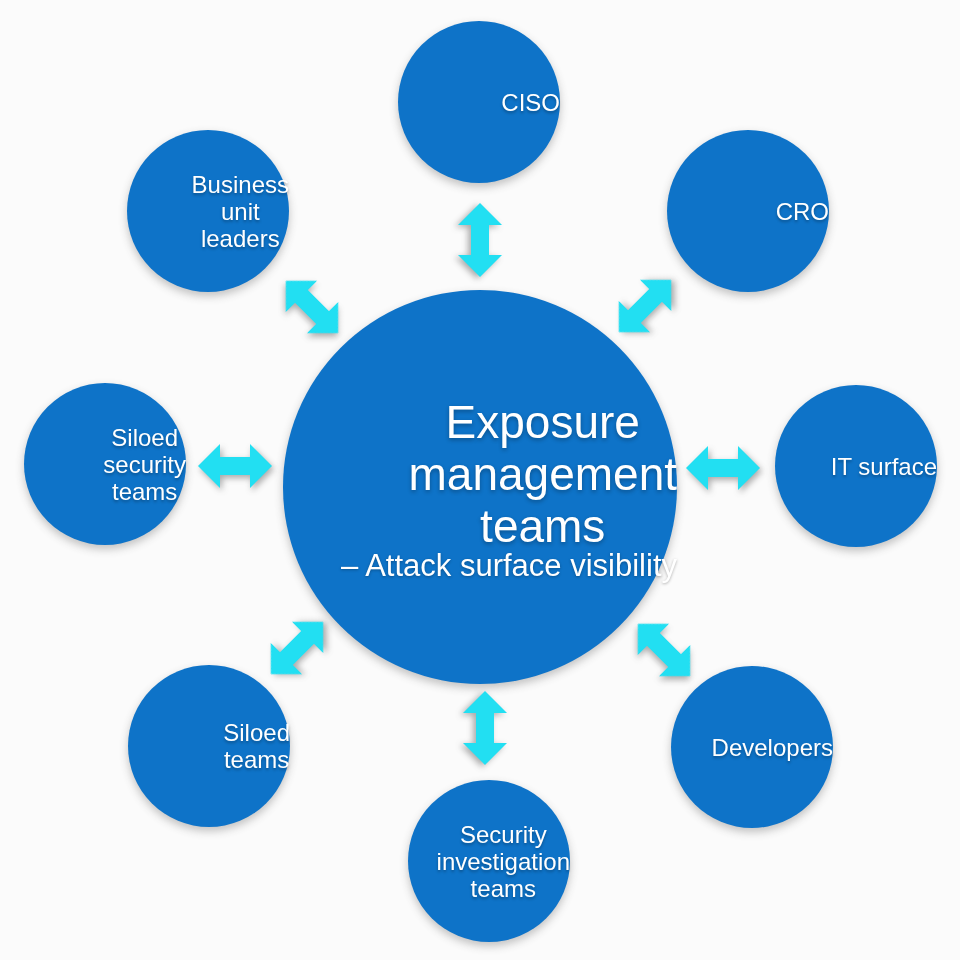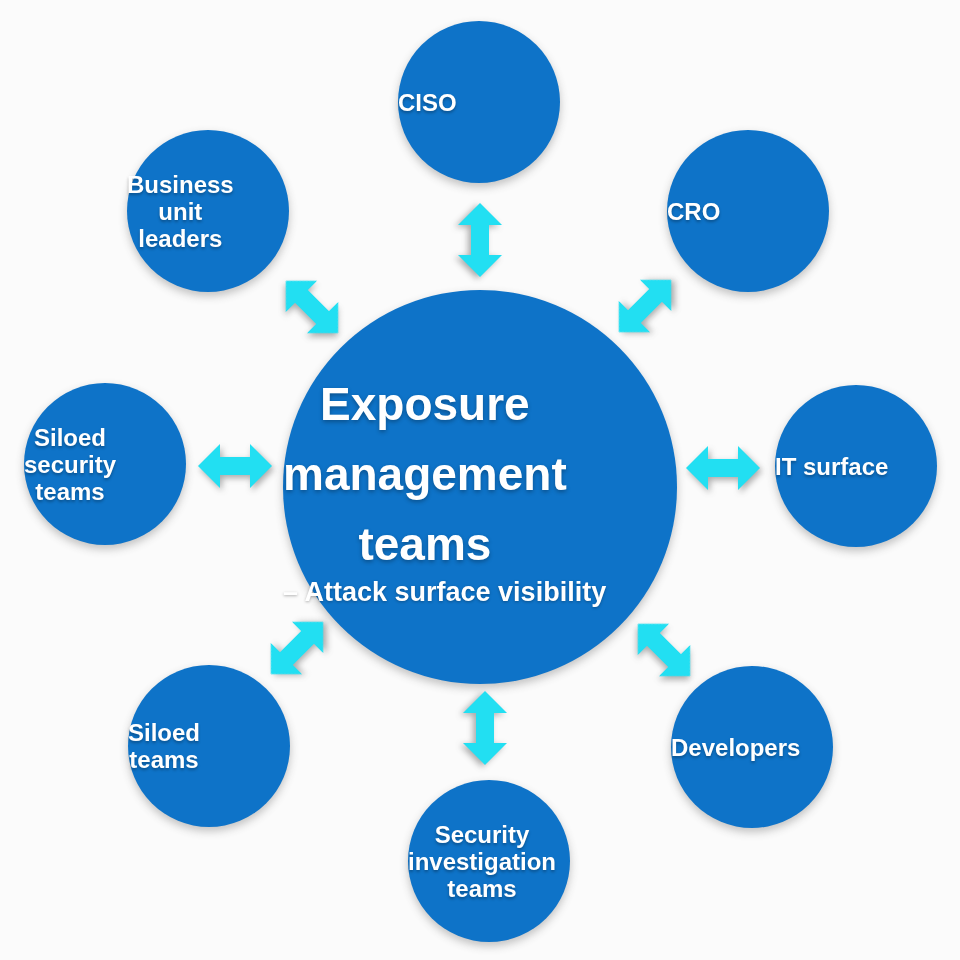--- a/index.html
+++ b/index.html
@@ -16,25 +16,24 @@
     font-family: "Liberation Sans", sans-serif;
     overflow: hidden;
   }
   .circle {
     position: absolute;
     border-radius: 50%;
     background: var(--node);
     color: var(--text);
     display: flex;
     flex-direction: column;
-    align-items: flex-start;
+    align-items: flex-end;
     justify-content: center;
     text-align: center;
     box-shadow: 0 4px 8px rgba(60,60,60,0.30);
-    font-weight: bold;
   }
   .sat {
     width: 162px;
     height: 162px;
   }
   .sat .label {
     font-size: 24px;
     line-height: 27px;
     white-space: pre-line;
     text-shadow: 0 2px 3px rgba(0,0,0,0.30);
@@ -47,27 +46,27 @@
   .sat-purple      { left: 128px; top: 665px; }
   .sat-sit         { left: 408px; top: 780px; }
   .sat-dev         { left: 671px; top: 666px; }
 
   .hub {
     left: 283px; top: 290px;
     width: 394px; height: 394px;
   }
   .hub-title {
     font-size: 46px;
-    line-height: 70px;
+    line-height: 52px;
     white-space: pre-line;
     text-shadow: 0 2px 4px rgba(0,0,0,0.30);
   }
   .hub-bullets {
     text-align: left;
-    font-size: 27px;
+    font-size: 31px;
     line-height: 27px;
     text-shadow: 0 1px 3px rgba(0,0,0,0.30);
   }
 
   .arrow {
     position: absolute;
     width: 74px;
     height: 44px;
     filter: drop-shadow(2px 3px 3px rgba(50,50,50,0.40));
   }

